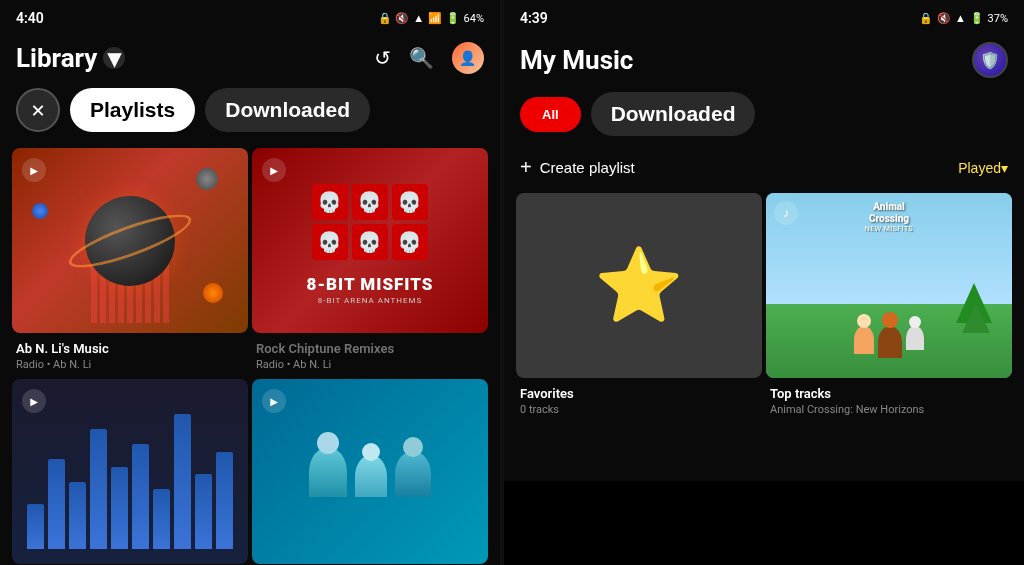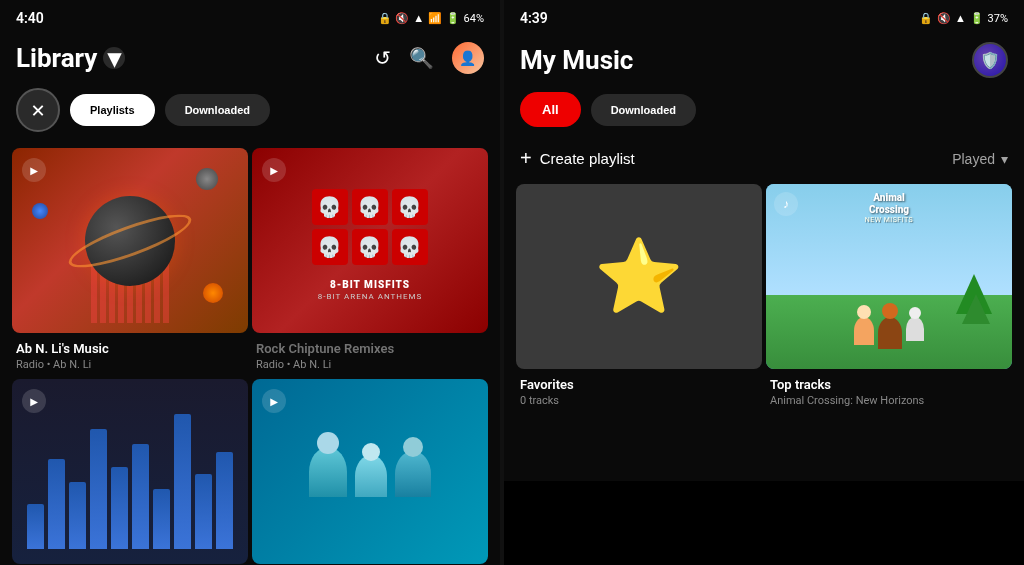--- a/index.html
+++ b/index.html
@@ -105,21 +105,21 @@
       display: flex;
       align-items: center;
       justify-content: center;
       color: #fff;
       font-size: 18px;
       cursor: pointer;
     }
     .filter-btn {
       padding: 10px 20px;
       border-radius: 22px;
-      font-size: 11px;
+      font-size: 21px;
       font-weight: 600;
       cursor: pointer;
       border: none;
     }
     .filter-btn.active {
       background: #fff;
       color: #000;
     }
     .filter-btn.inactive {
       background: #2a2a2a;
@@ -357,22 +357,21 @@
       background: none;
       border: none;
     }
     .create-plus {
       font-size: 20px;
       color: #fff;
     }
     .sort-btn {
       display: flex;
       align-items: flex-start;
-      gap: 6px;
-      color: #a3a3a3;
+      color: #fde047;
       font-size: 14px;
       font-weight: 500;
       cursor: pointer;
       background: none;
       border: none;
     }
 
     .music-grid {
       display: grid;
       grid-template-columns: 1fr 1fr;
@@ -527,21 +526,21 @@
         <div class="chiptune-illustration">
           <div style="display:flex;flex-direction:column;align-items:center;gap:2px;">
             <div class="skull-grid">
               <div class="skull">💀</div>
               <div class="skull">💀</div>
               <div class="skull">💀</div>
               <div class="skull">💀</div>
               <div class="skull">💀</div>
               <div class="skull">💀</div>
             </div>
-            <div style="color:#fff;font-size:10px;font-weight:900;letter-spacing:1px;margin-top:4px;">8-BIT MISFITS</div>
+            <div style="color:#fff;font-size:17px;font-weight:900;letter-spacing:1px;margin-top:4px;">8-BIT MISFITS</div>
             <div style="color:#ccc;font-size:8px;letter-spacing:1px;">8-BIT ARENA ANTHEMS</div>
           </div>
         </div>
         <div class="play-indicator">▶</div>
       </div>
       <div class="playlist-info">
         <div class="playlist-name orange">Rock Chiptune Remixes</div>
         <div class="playlist-sub">Radio • Ab N. Li</div>
       </div>
     </div>

